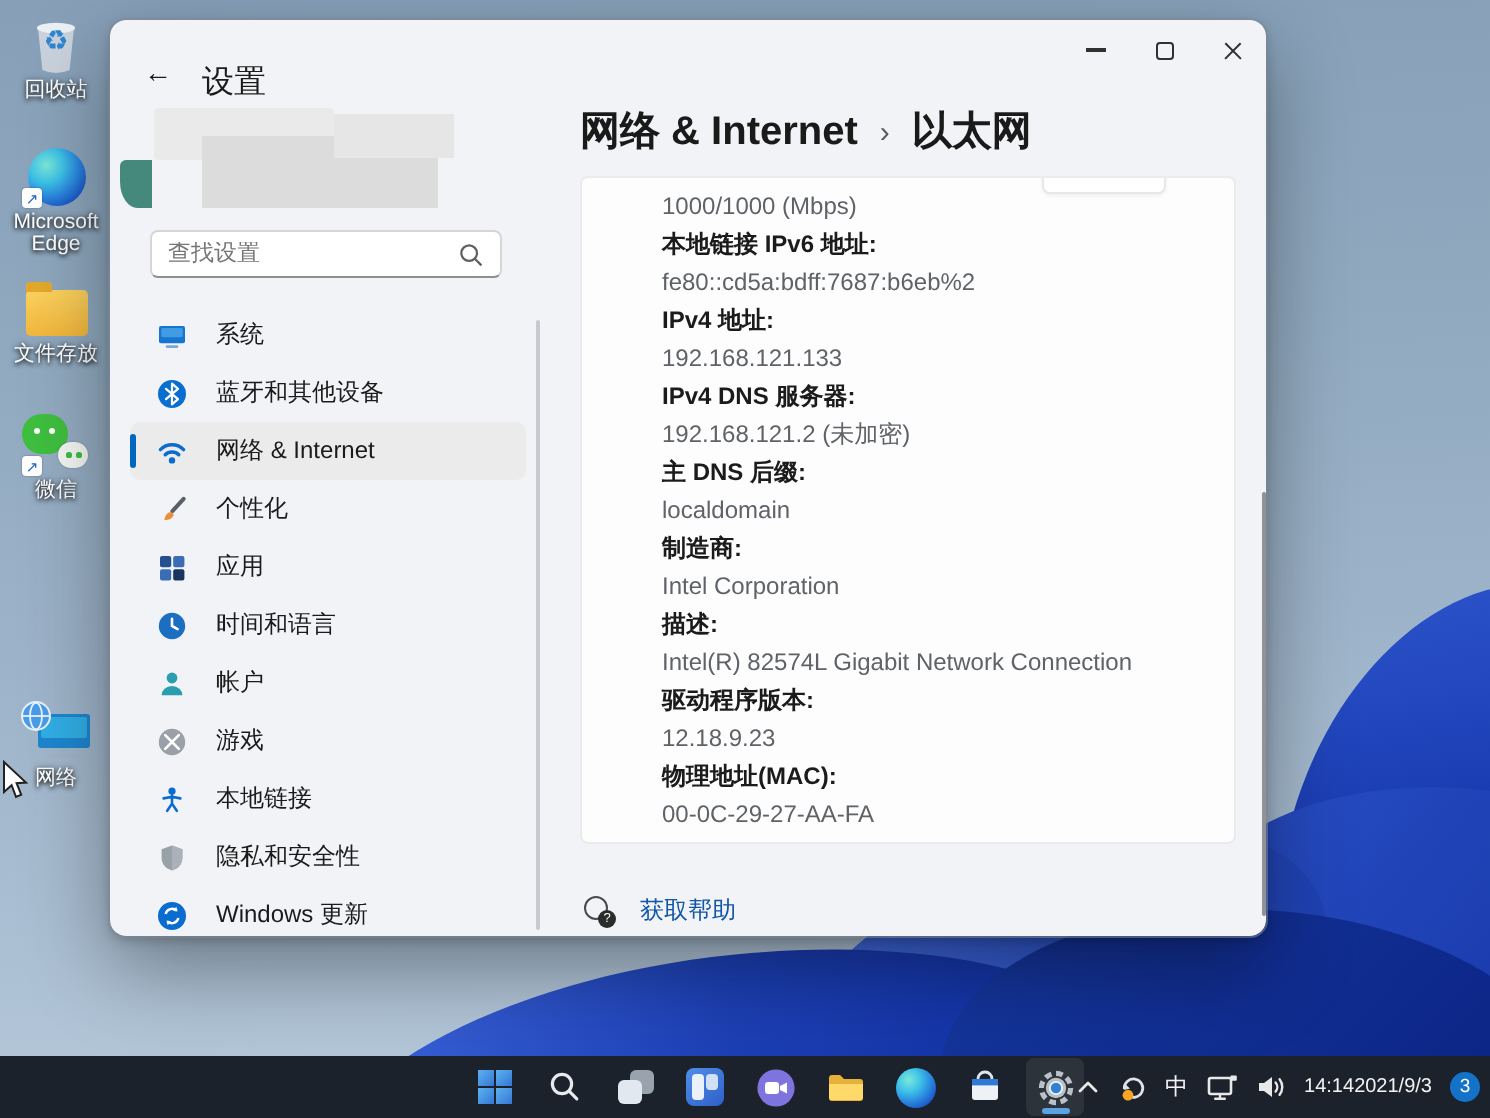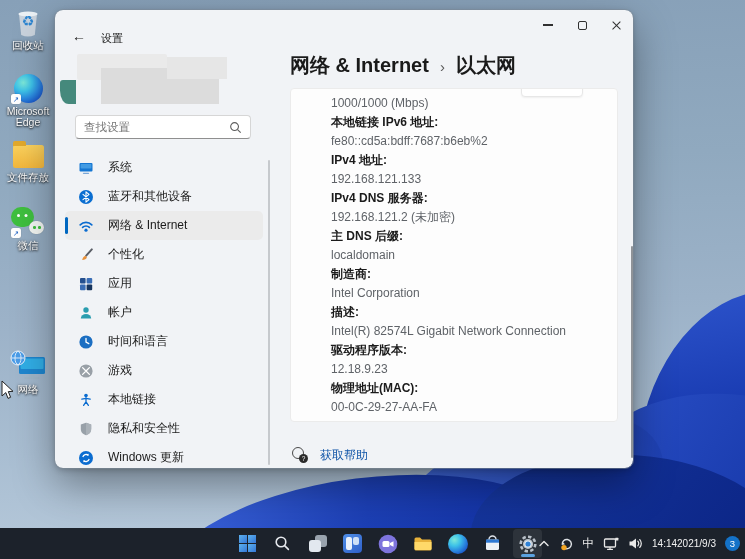--- a/index.html
+++ b/index.html
@@ -28,21 +28,21 @@
   .wc{position:relative;width:36px;height:30px}
   .wc-big{position:absolute;left:1px;top:0;width:23px;height:20px;background:#3fbf3f;border-radius:10px}
   .wc-big::before{content:"";position:absolute;left:6px;top:7px;width:3.2px;height:3.2px;border-radius:50%;background:#fff;box-shadow:7.5px 0 0 #fff}
   .wc-small{position:absolute;right:2px;bottom:3px;width:15px;height:13px;background:#f4f7f4;border-radius:7px;box-shadow:0 0 1px rgba(0,0,0,.25)}
   .wc-small::before{content:"";position:absolute;left:4px;top:5px;width:2.6px;height:2.6px;border-radius:50%;background:#3fbf3f;box-shadow:5px 0 0 #3fbf3f}
   .netwrap{position:relative;width:36px;height:32px}
   
   .window{position:absolute;left:55px;top:10px;width:578px;height:458px;background:#f1f3f6;border-radius:8px;overflow:hidden;z-index:2;
     box-shadow:0 2px 6px rgba(0,0,0,.22),0 16px 42px rgba(0,0,0,.38);outline:1px solid rgba(125,138,152,.55)}
   .back-btn{position:absolute;left:12px;top:14px;width:24px;height:24px;display:flex;align-items:center;justify-content:center;font-size:14px;color:#1b1b1b;border-radius:4px}
-  .tb-title{position:absolute;left:46px;top:21px;font-size:11px;color:#1b1b1b}
+  .tb-title{position:absolute;left:46px;top:21px;font-size:16px;color:#1b1b1b}
   .win-controls{position:absolute;right:0;top:0;display:flex}
   .win-btn{width:34px;height:30px;display:flex;align-items:center;justify-content:center;background:transparent;border:none}
   .glyph-min{width:10px;height:1.2px;background:#303030}
   .glyph-max{width:9px;height:9px;border:1.1px solid #303030;border-radius:2px}
   .glyph-close{position:relative;width:11px;height:11px}
   .glyph-close::before,.glyph-close::after{content:"";position:absolute;left:0;top:5px;width:11px;height:1.2px;background:#303030}
   .glyph-close::before{transform:rotate(45deg)}.glyph-close::after{transform:rotate(-45deg)}
   
   .avatar-censor{position:absolute;left:4px;top:42px;width:185px;height:58px}
   .cb{position:absolute}
@@ -64,21 +64,21 @@
   
   .breadcrumb{position:absolute;left:235px;top:42px;font-size:20px;font-weight:600;color:#1a1a1a;display:flex;align-items:center;gap:11px;white-space:nowrap}
   .crumb-sep{font-size:15px;color:#5a5a5a;font-weight:400;padding-top:2px}
   .card{position:absolute;left:235px;top:78px;width:328px;height:334px;background:#fdfdfd;border:1px solid #ebebeb;border-radius:4px;overflow:hidden}
   .copy-sliver{position:absolute;left:230px;top:-4px;width:62px;height:12px;background:#fff;border:1px solid #e7e7e7;border-radius:4px;box-shadow:0 1px 2px rgba(0,0,0,.06)}
   .props{position:absolute;left:40px;top:5px;width:276px;font-size:12px}
   .prop{line-height:19px;white-space:nowrap}
   .prop.label{font-weight:700;color:#1b1b1b}
   .prop.value{color:#5f6368}
   .prop.wrap{white-space:normal;width:252px;line-height:15px;padding:2px 0}
-  .help-row{position:absolute;left:237px;top:437px;display:flex;align-items:flex-start;gap:12px}
+  .help-row{position:absolute;left:237px;top:437px;display:flex;align-items:center;gap:12px}
   .help-ico{position:relative;width:16px;height:16px}
   .help-ring{position:absolute;left:0;top:0;width:12px;height:12px;border:1.6px solid #4a4a4a;border-radius:50%}
   .help-badge{position:absolute;right:0;bottom:0;width:9px;height:9px;border-radius:50%;background:#2b2b2b;color:#fff;font-size:6.5px;display:flex;align-items:center;justify-content:center}
   .help-link{font-size:12px;color:#1256a8}
   .content-scroll{position:absolute;left:576px;top:236px;width:2px;height:212px;background:#8f9398;border-radius:1px}
   
   .taskbar{position:absolute;left:0;top:528px;width:745px;height:31px;background:#1c222b;z-index:3}
   .tb-apps{position:absolute;left:233px;top:1px;height:29px;display:flex;align-items:center;gap:6px}
   .tb-app{width:29px;height:29px;border:none;background:transparent;border-radius:4px;display:flex;align-items:center;justify-content:center;position:relative;padding:0;cursor:default}
   .tb-app.active{background:rgba(255,255,255,.08)}
@@ -246,34 +246,34 @@
               <rect x="8.6" y="2" width="5.6" height="5.6" rx="1" fill="#3a6db5"></rect>
               <rect x="2" y="8.6" width="5.6" height="5.6" rx="1" fill="#3a6db5"></rect>
               <rect x="8.6" y="8.6" width="5.6" height="5.6" rx="1" fill="#17355f"></rect>
             </svg>
         </span>
         <span class="nav-label">应用</span>
       </div>
       <div class="nav-item">
         <span class="nav-ico">
           <svg width="16" height="16" viewBox="0 0 16 16">
+              <circle cx="8" cy="8" r="6.6" fill="#1b6ec2"></circle>
+              <path d="M8 4.4 V8 L10.8 9.6" fill="none" stroke="#fff" stroke-width="1.3" stroke-linecap="round"></path>
+            </svg>
+        </span>
+        <span class="nav-label">时间和语言</span>
+      </div>
+      <div class="nav-item">
+        <span class="nav-ico">
+          <svg width="16" height="16" viewBox="0 0 16 16">
               <circle cx="8" cy="5" r="2.7" fill="#2a9daf"></circle>
               <path d="M2.8 13.6 a5.2 4.6 0 0 1 10.4 0 Z" fill="#2a9daf"></path>
             </svg>
         </span>
         <span class="nav-label">帐户</span>
-      </div>
-      <div class="nav-item">
-        <span class="nav-ico">
-          <svg width="16" height="16" viewBox="0 0 16 16">
-              <circle cx="8" cy="8" r="6.6" fill="#1b6ec2"></circle>
-              <path d="M8 4.4 V8 L10.8 9.6" fill="none" stroke="#fff" stroke-width="1.3" stroke-linecap="round"></path>
-            </svg>
-        </span>
-        <span class="nav-label">时间和语言</span>
       </div>
       <div class="nav-item">
         <span class="nav-ico">
           <svg width="16" height="16" viewBox="0 0 16 16">
               <circle cx="8" cy="8" r="6.6" fill="#99a0a7"></circle>
               <path d="M4.6 4.6 C8 8 8 8 11.4 11.4 M11.4 4.6 C8 8 8 8 4.6 11.4" fill="none" stroke="#fff" stroke-width="1.3" stroke-linecap="round"></path>
             </svg>
         </span>
         <span class="nav-label">游戏</span>
       </div>

